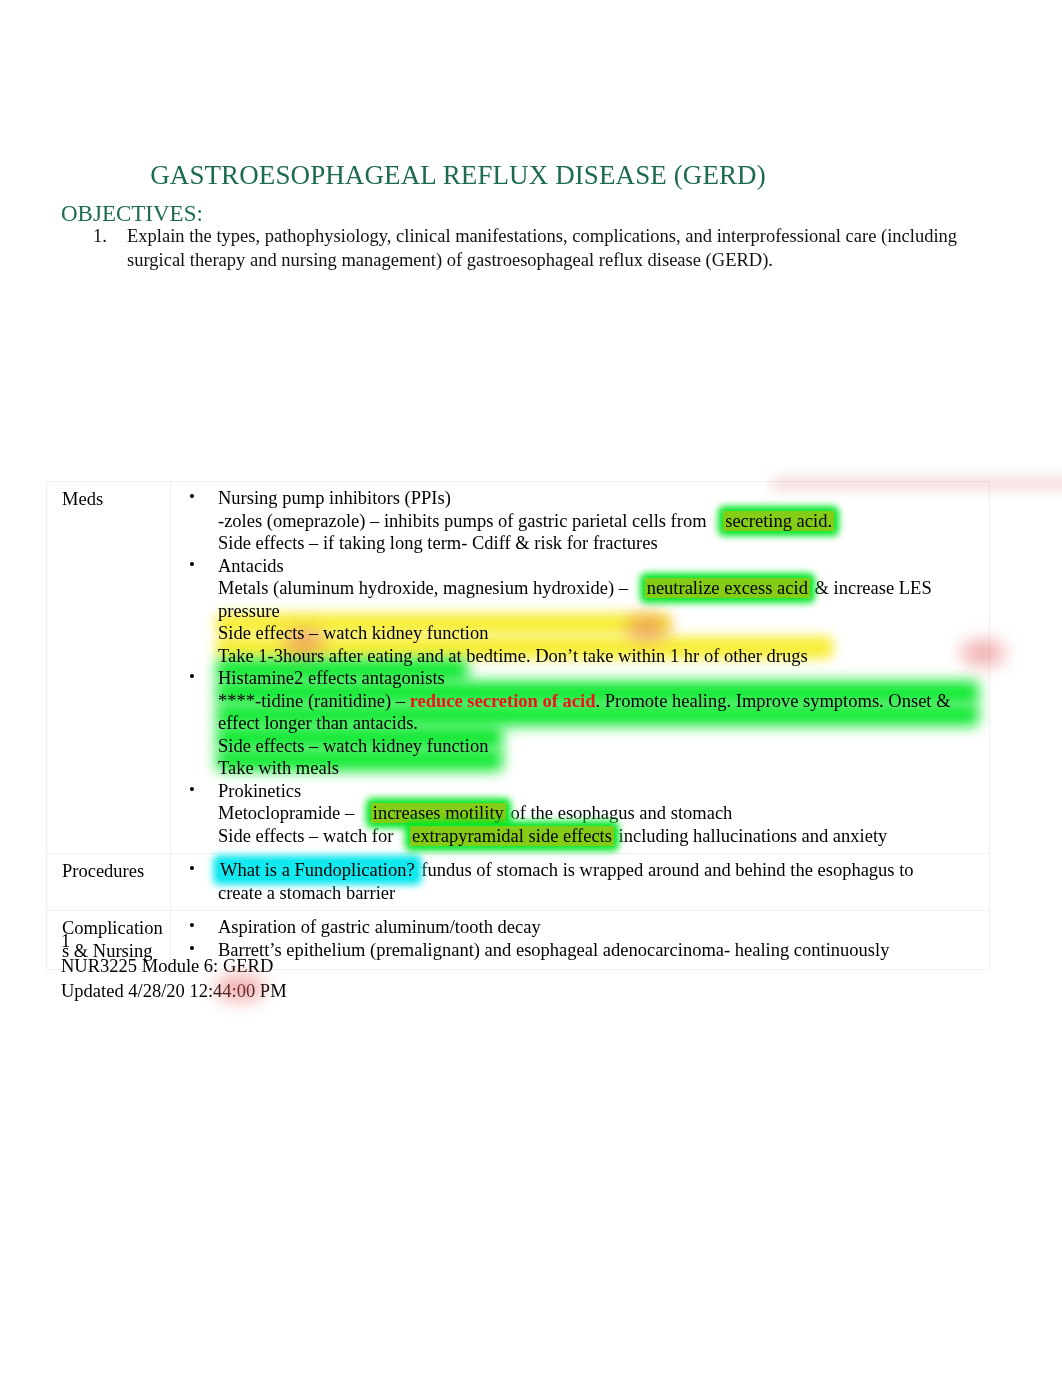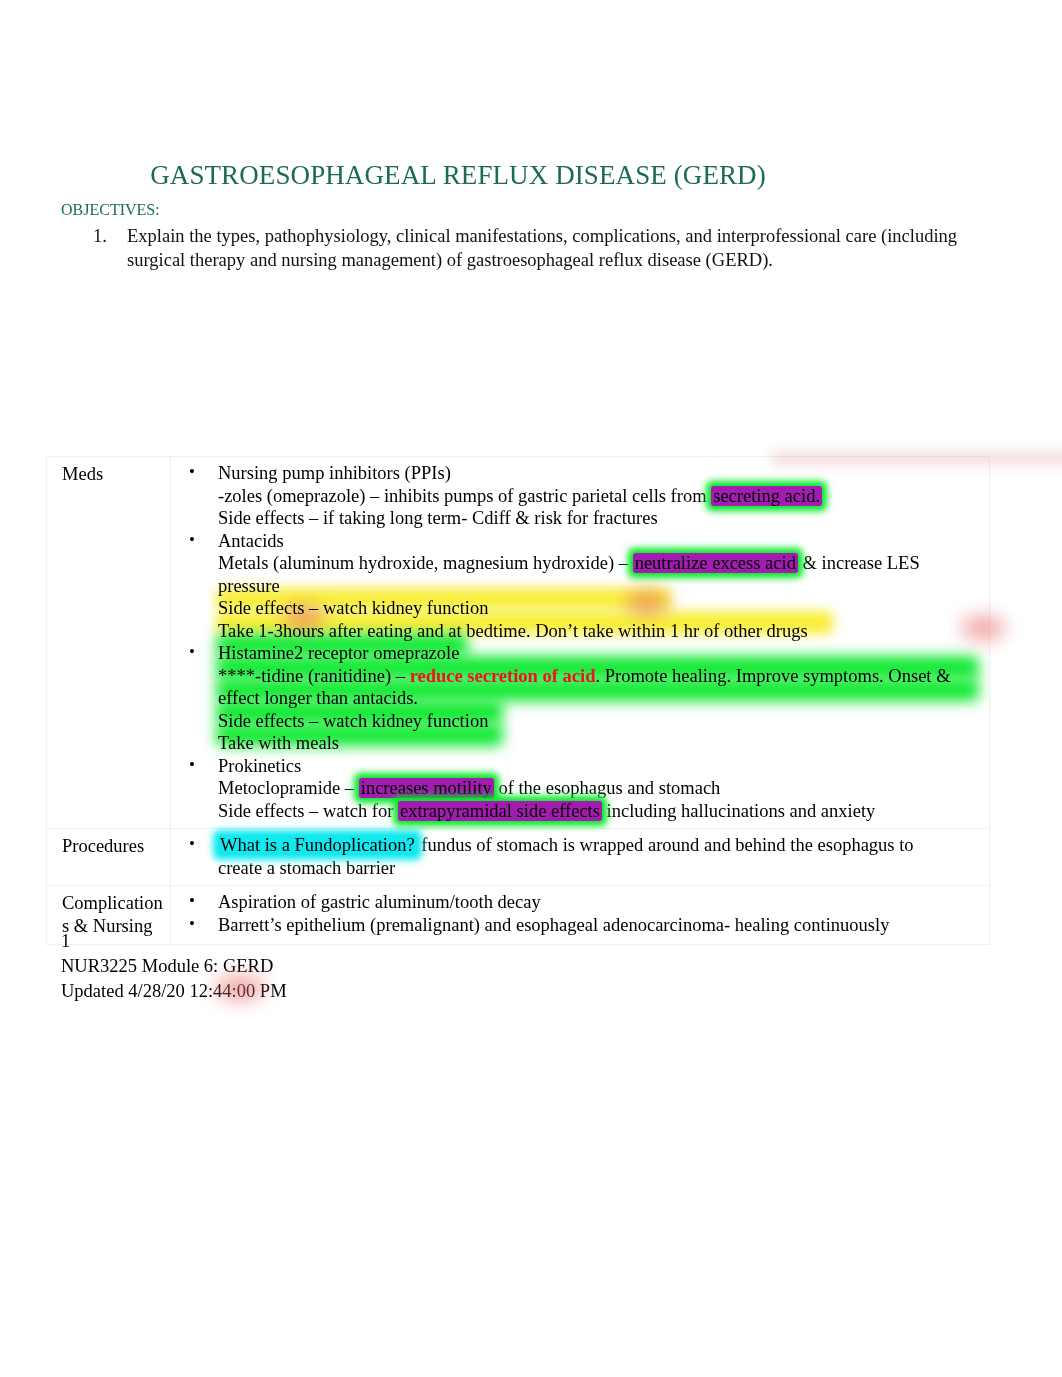--- a/index.html
+++ b/index.html
@@ -35,21 +35,21 @@
     color: #1d6b4f;
     letter-spacing: 0.1px;
     white-space: nowrap;
   }
 
   
   .objectives-head {
     position: absolute;
     left: 61px;
     top: 201px;
-    font-size: 16px;
+    font-size: 23px;
     color: #1d6b4f;
   }
   .obj-list {
     position: absolute;
     left: 61px;
     top: 224px;
     width: 940px;
   }
   .obj-item {
     position: relative;
@@ -62,21 +62,21 @@
     position: absolute;
     left: 32px;
     top: 0;
     font-size: 18.5px;
   }
 
   
   .tbl {
     position: absolute;
     left: 46px;
-    top: 456px;
+    top: 481px;
     width: 793px;
     border-collapse: collapse;
     table-layout: fixed;
   }
   .tbl td {
     border: 1px solid #f0f0f0;
     vertical-align: top;
     padding: 0;
     background: #ffffff;
   }
@@ -115,23 +115,24 @@
   }
   .ln { display: block; }
 
   
   .hl {
     position: relative;
     padding: 0 2px;
     border-radius: 2px;
   }
   .hl-green {
-    background: #a21caf;
+    background: #84cc16;
     box-shadow: 0 0 7px 5px #00e824;
     color: #000;
+    margin-left: 12px;
   }
   .hl-cyan {
     background: #12e9ef;
     box-shadow: 0 0 7px 5px #12e9ef;
     color: #000000;
   }
   .red-bold { color: #e8151b; font-weight: bold; }
 
   
   .blk {
@@ -234,21 +235,21 @@
               </li>
 
               <li>
                 <span class="ln">Antacids</span>
                 <span class="ln"><span>Metals (aluminum hydroxide, magnesium hydroxide) – </span><span class="hl hl-green">neutralize excess acid</span><span> &amp; increase LES pressure</span></span>
                 <span class="ln"><span>Side effects – </span><span>watch kidney function</span></span>
                 <span class="ln">Take 1-3hours after eating and at bedtime. Don’t take within 1 hr of other drugs</span>
               </li>
 
               <li>
-                <span class="ln">Histamine2 receptor omeprazole</span>
+                <span class="ln">Histamine2 effects antagonists</span>
                 <span class="ln"><span>****-tidine (ranitidine) – </span><span class="red-bold">reduce secretion of acid</span><span>. Promote healing. Improve symptoms. Onset &amp;</span></span>
                 <span class="ln">effect longer than antacids.</span>
                 <span class="ln">Side effects – watch kidney function</span>
                 <span class="ln">Take with meals</span>
               </li>
 
               <li>
                 <span class="ln">Prokinetics</span>
                 <span class="ln"><span>Metoclopramide – </span><span class="hl hl-green">increases motility</span><span> of the esophagus and stomach</span></span>
                 <span class="ln"><span>Side effects – watch for </span><span class="hl hl-green">extrapyramidal side effects</span><span> including hallucinations and anxiety</span></span>

